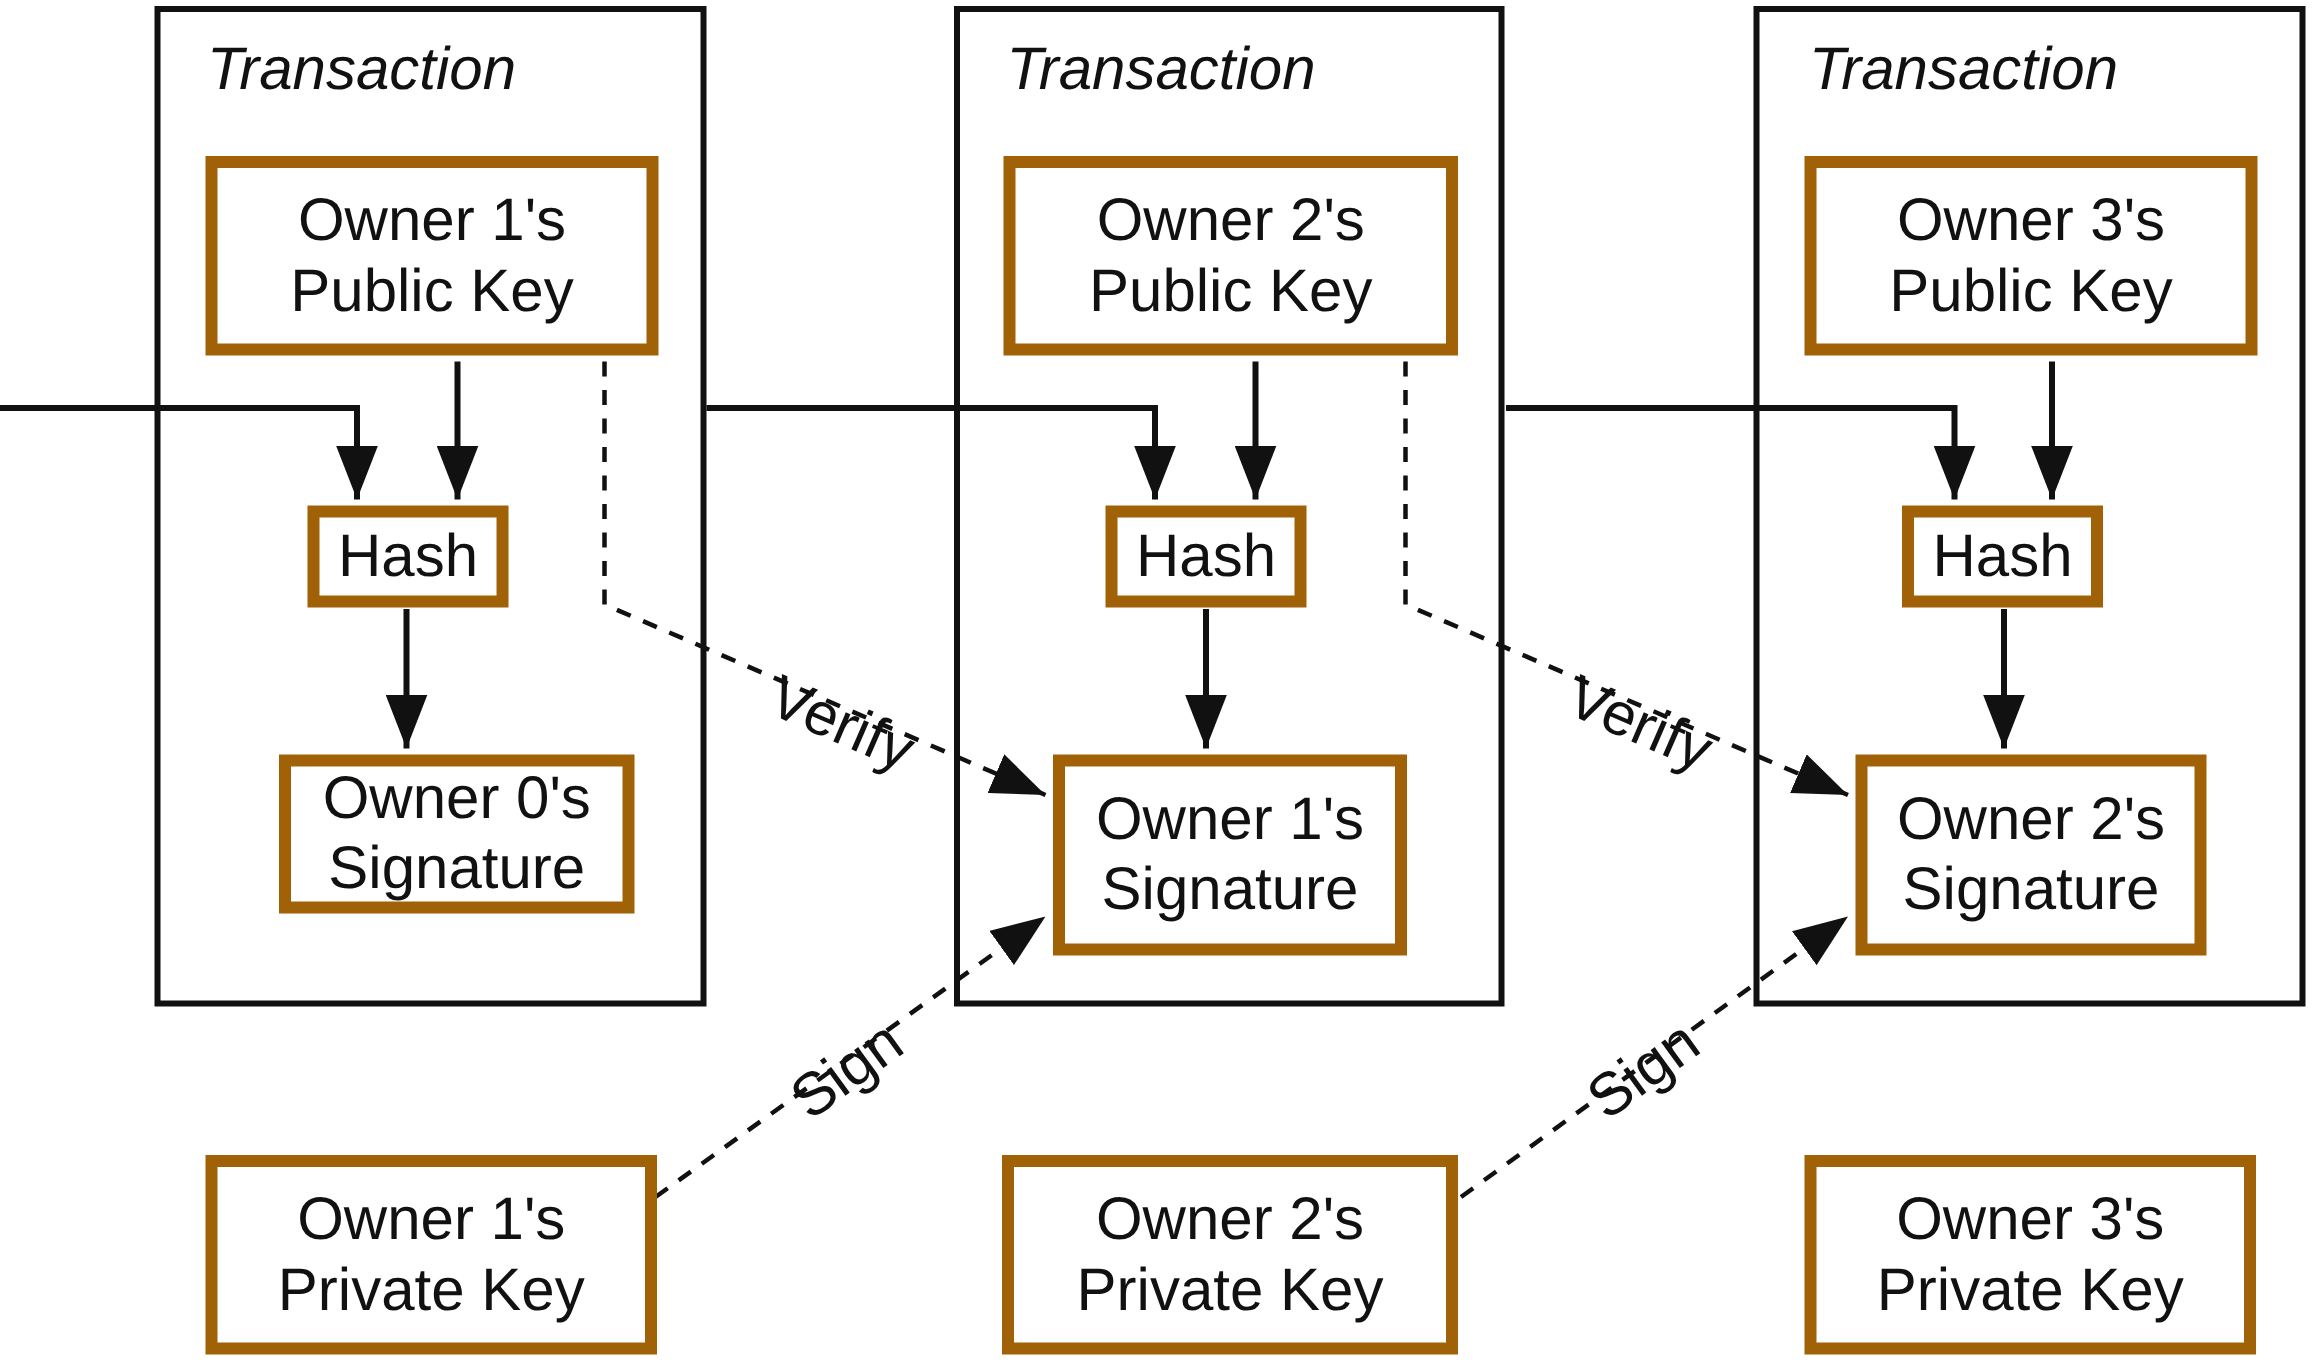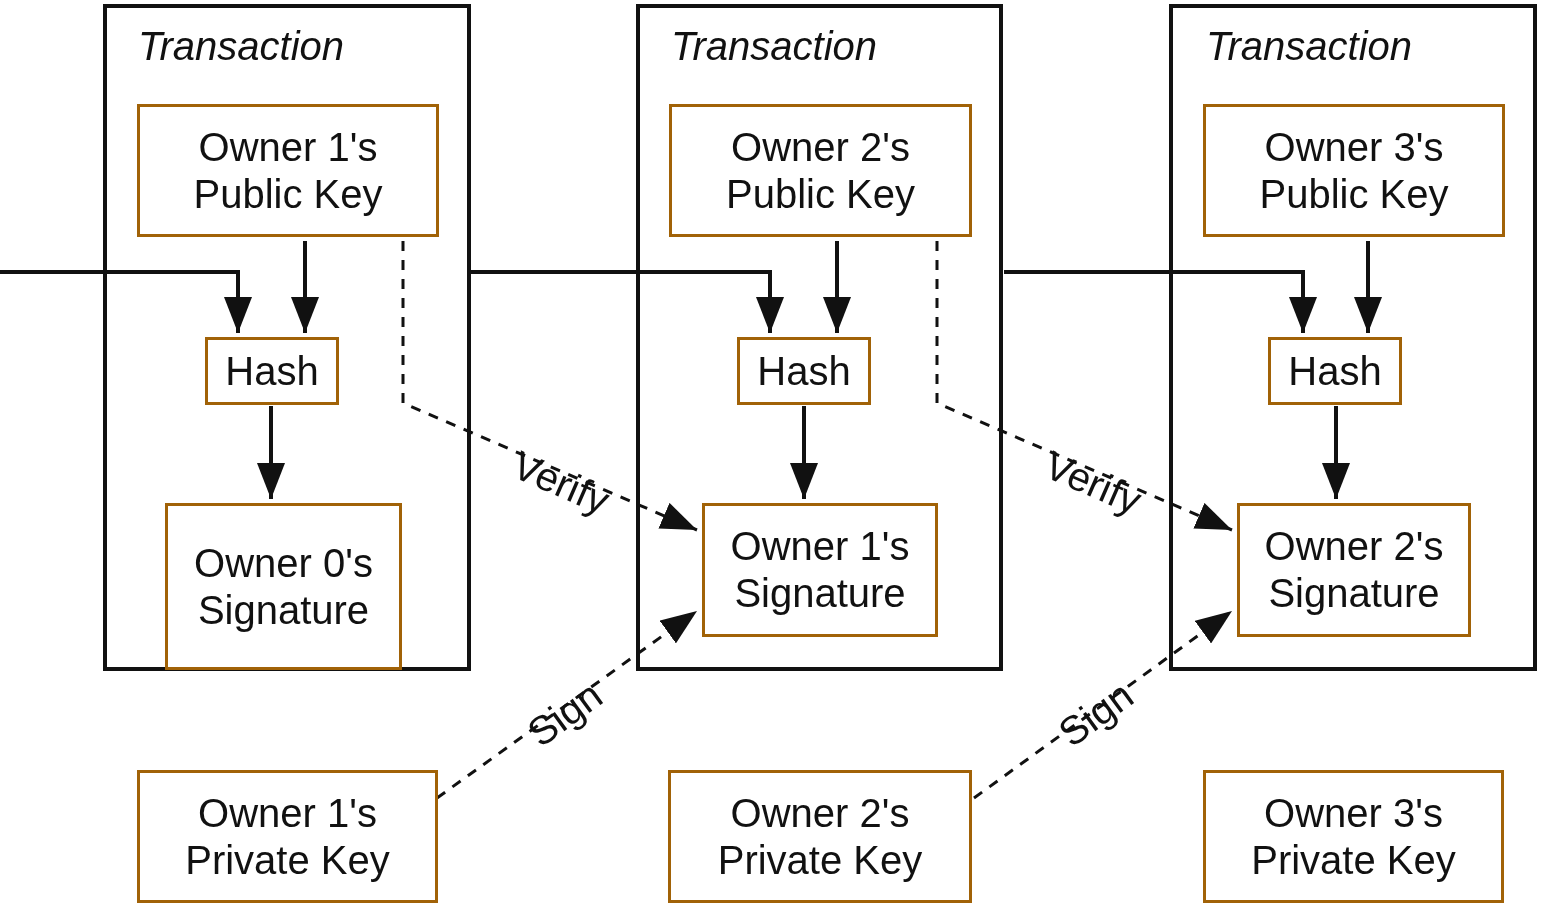--- a/index.html
+++ b/index.html
@@ -31,21 +31,21 @@
   }
   .tx-title {
     position: absolute;
     font-size: 40px;
     line-height: 44px;
     white-space: nowrap;
     font-style: italic;
   }
   .node {
     position: absolute;
-    border: 3px solid #a16207;
+    border: 8px solid #a16207;
     box-sizing: border-box;
     background: #ffffff;
     display: flex;
     flex-direction: column;
     align-items: center;
     justify-content: center;
     text-align: center;
     font-size: 40px;
     line-height: 47px;
   }
@@ -88,21 +88,21 @@
     <path d="M974,798 L1232,611" fill="none" stroke="#111111" stroke-width="3" stroke-dasharray="10 9" marker-end="url(#ah)"></path>
   </svg>
 
   <div class="tx-outline" style="left:103px; top:4px; width:368px; height:667px;"></div>
   <div class="tx-title" style="left:138px; top:24px;">Transaction</div>
   <div class="node" style="left:137px; top:104px; width:302px; height:133px;">
     <span>Owner 1's</span>
     <span>Public Key</span>
   </div>
   <div class="node" style="left:205px; top:337px; width:134px; height:68px;">Hash</div>
-  <div class="node" style="left:165px; top:503px; width:237px; height:167px;">
+  <div class="node" style="left:186px; top:503px; width:237px; height:106px;">
     <span>Owner 0's</span>
     <span>Signature</span>
   </div>
   <div class="node" style="left:137px; top:770px; width:301px; height:133px;">
     <span>Owner 1's</span>
     <span>Private Key</span>
   </div>
 
   <div class="tx-outline" style="left:636px; top:4px; width:367px; height:667px;"></div>
   <div class="tx-title" style="left:671px; top:24px;">Transaction</div>

